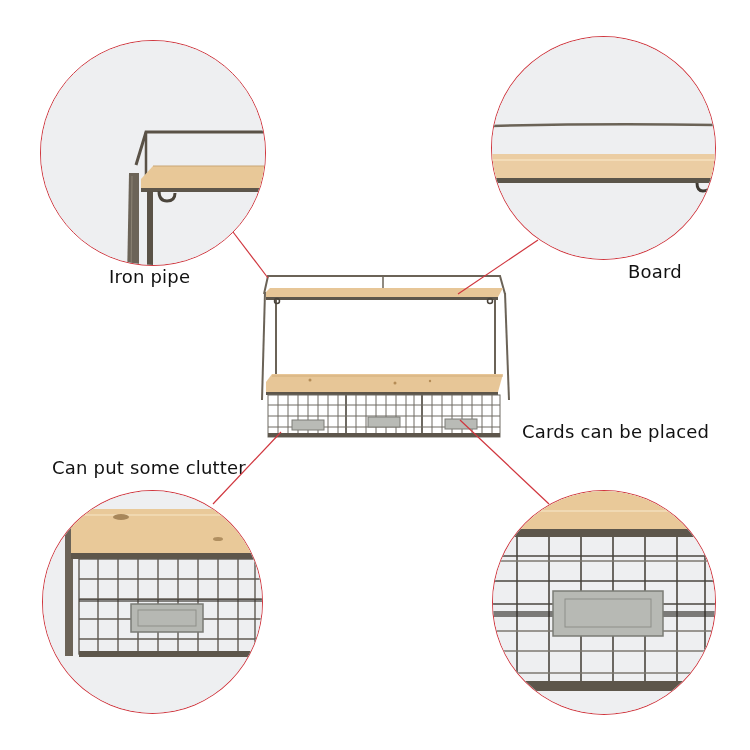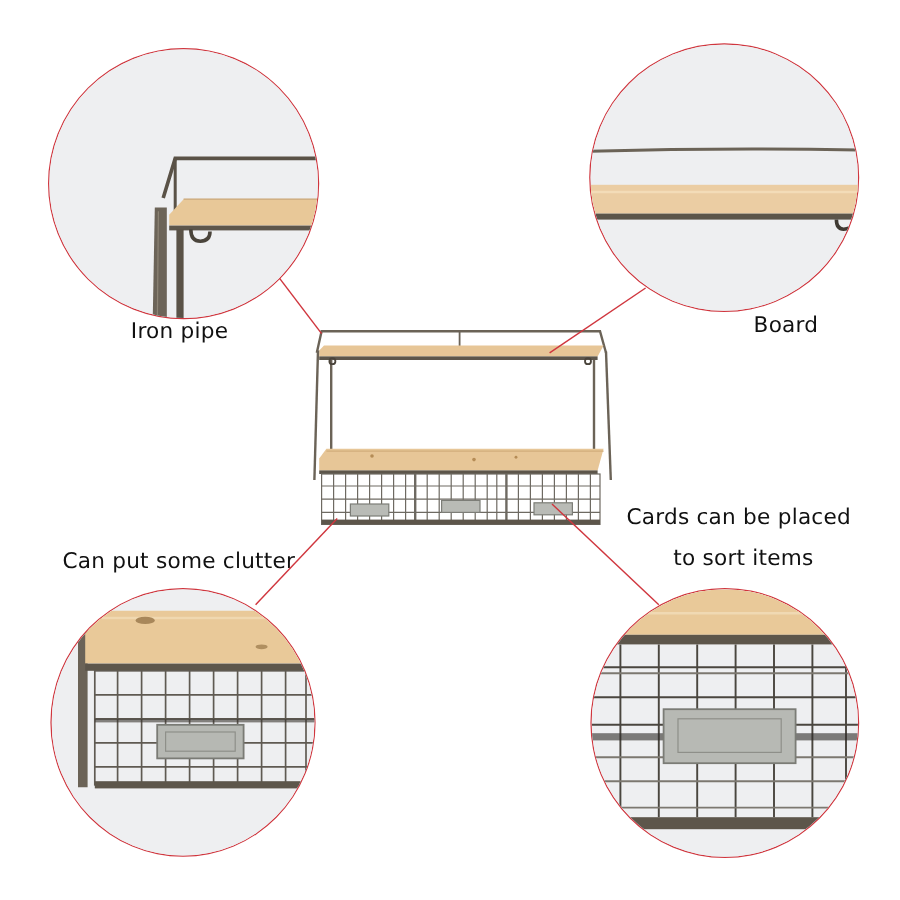--- a/index.html
+++ b/index.html
@@ -114,21 +114,20 @@
     <rect x="268" y="433" width="232" height="4" fill="#5d564b"></rect>
 
     <rect x="292" y="420" width="32" height="10" fill="#b9bbb6" stroke="#7c7d77" stroke-width="1"></rect>
     <rect x="368" y="417" width="32" height="10" fill="#b9bbb6" stroke="#7c7d77" stroke-width="1"></rect>
     <rect x="445" y="419" width="32" height="10" fill="#b9bbb6" stroke="#7c7d77" stroke-width="1"></rect>
   </svg>
 
   <div class="label" style="left:52px; top:445px;margin-top:12px;">Can put some clutter</div>
 
   <div class="label" style="left:522px; top:421px;">Cards can be placed</div>
-  <div class="label" style="left:561px; top:455px;">to sort items</div>
 
   <div class="circle-wrap" style="left:42px; top:490px; width:221px; height:224px;">
     <svg width="221" height="224" viewBox="0 0 221 224">
       <rect width="221" height="224" fill="#eeeff1"></rect>
 
       <polygon points="22,16 30,10 30,165 22,165" fill="#6b6357"></polygon>
 
       <polygon points="28,35 42,18 221,18 221,62 28,62" fill="#e9c999"></polygon>
       <line x1="42" y1="24" x2="221" y2="24" stroke="#f0d8b0" stroke-width="2"></line>
       <ellipse cx="78" cy="26" rx="8" ry="3" fill="#a8875a"></ellipse>

